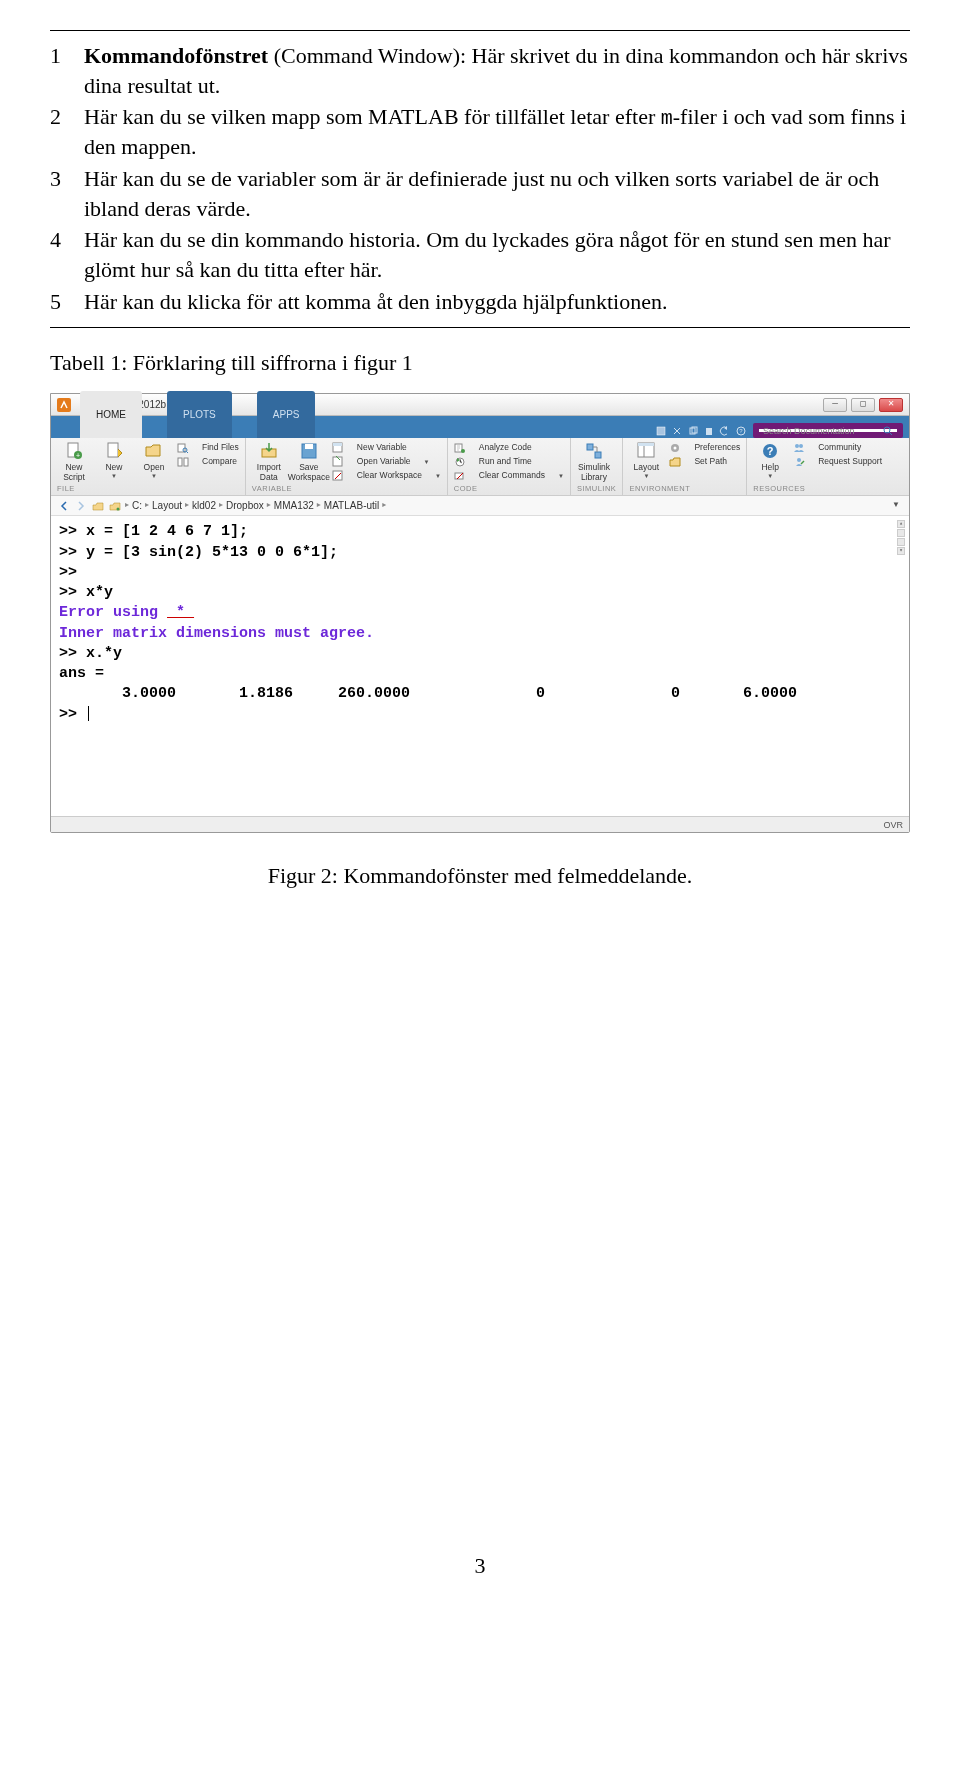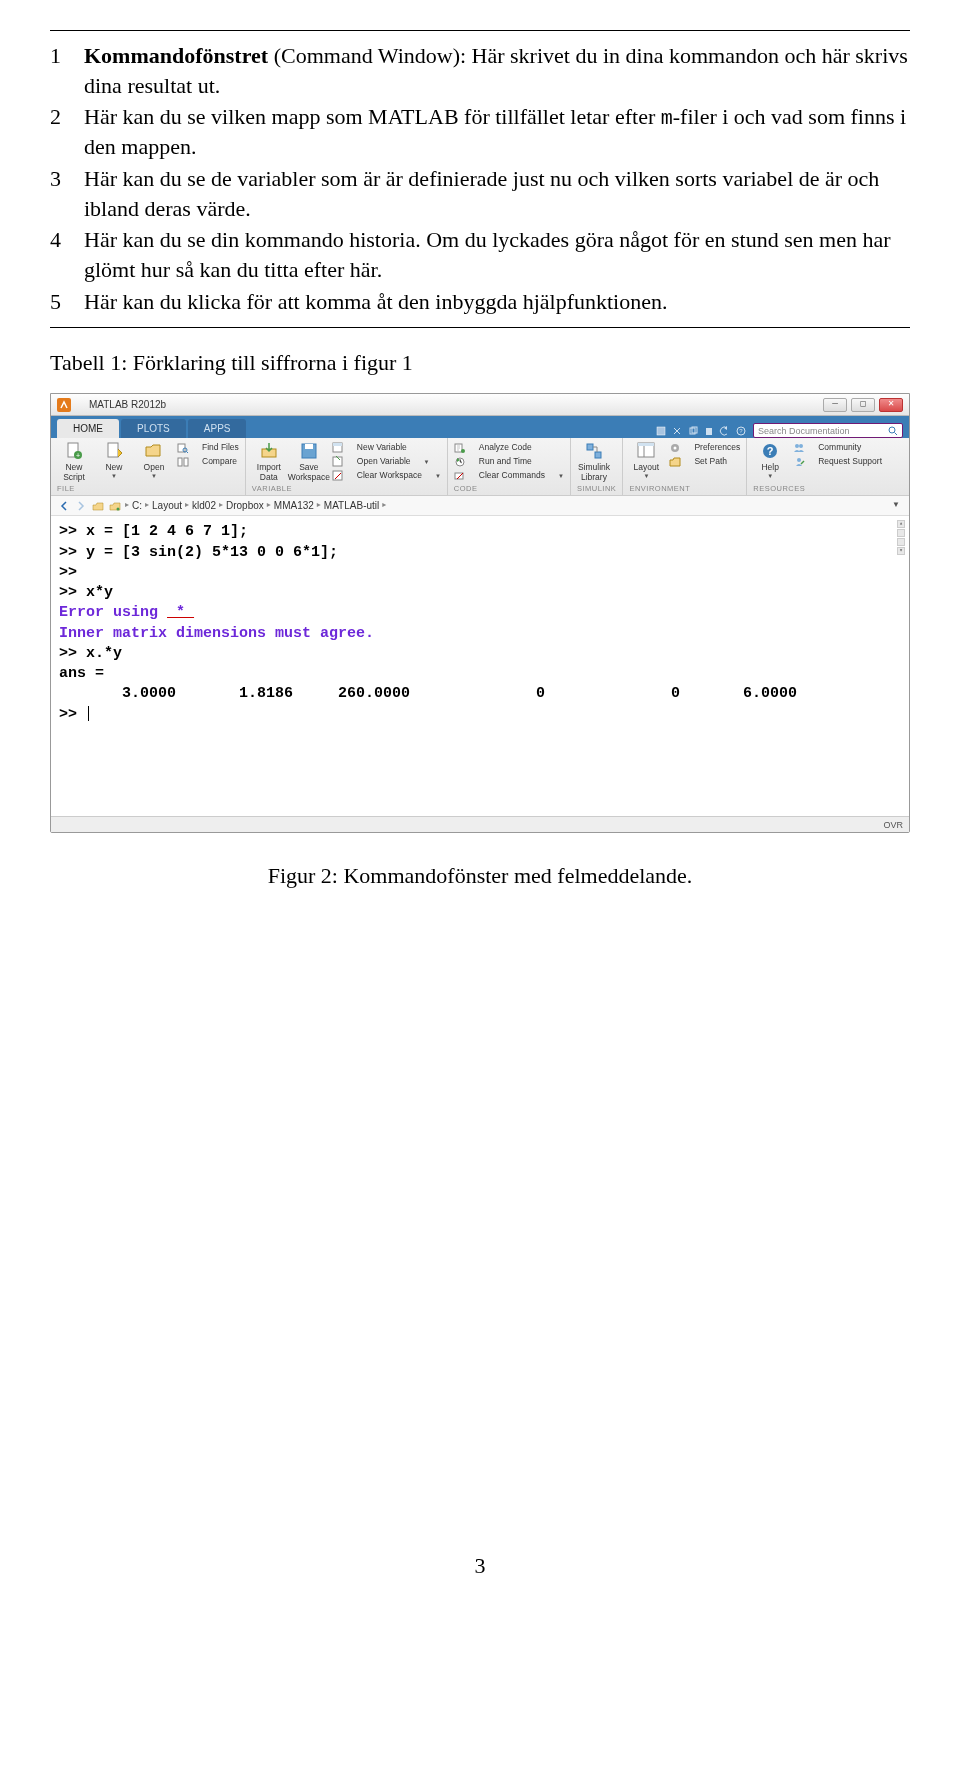--- a/index.html
+++ b/index.html
@@ -89,42 +89,43 @@
     .tabstrip {
       background: #3b7db6;
       display: flex;
       align-items: flex-end;
       padding: 0 6px;
       height: 22px;
       color: #fff;
       font-size: 10px;
     }
     .tab {
-      padding: 3px 16px;
+      padding: 17px 16px;
       border-top-left-radius: 3px;
       border-top-right-radius: 3px;
       margin-right: 2px;
       color: #cfe0f0;
       background: #336a9e;
+      margin-left: 23px;
     }
     .tab.active {
       background: #e8e8e8;
       color: #222;
     }
     .tabstrip .spacer { flex: 1; }
     .quick-ico {
       width: 14px; height: 14px;
       display: inline-flex;
       align-items: center;
       justify-content: center;
       margin: 0 1px;
     }
     .tabstrip .search {
       background: #fff;
-      border: 1px solid #701a75;
+      border: 6px solid #701a75;
       border-radius: 2px;
       width: 150px;
       height: 15px;
       display: flex;
       align-items: center;
       padding: 0 4px;
       color: #888;
       font-size: 9px;
       margin-left: 4px;
     }

